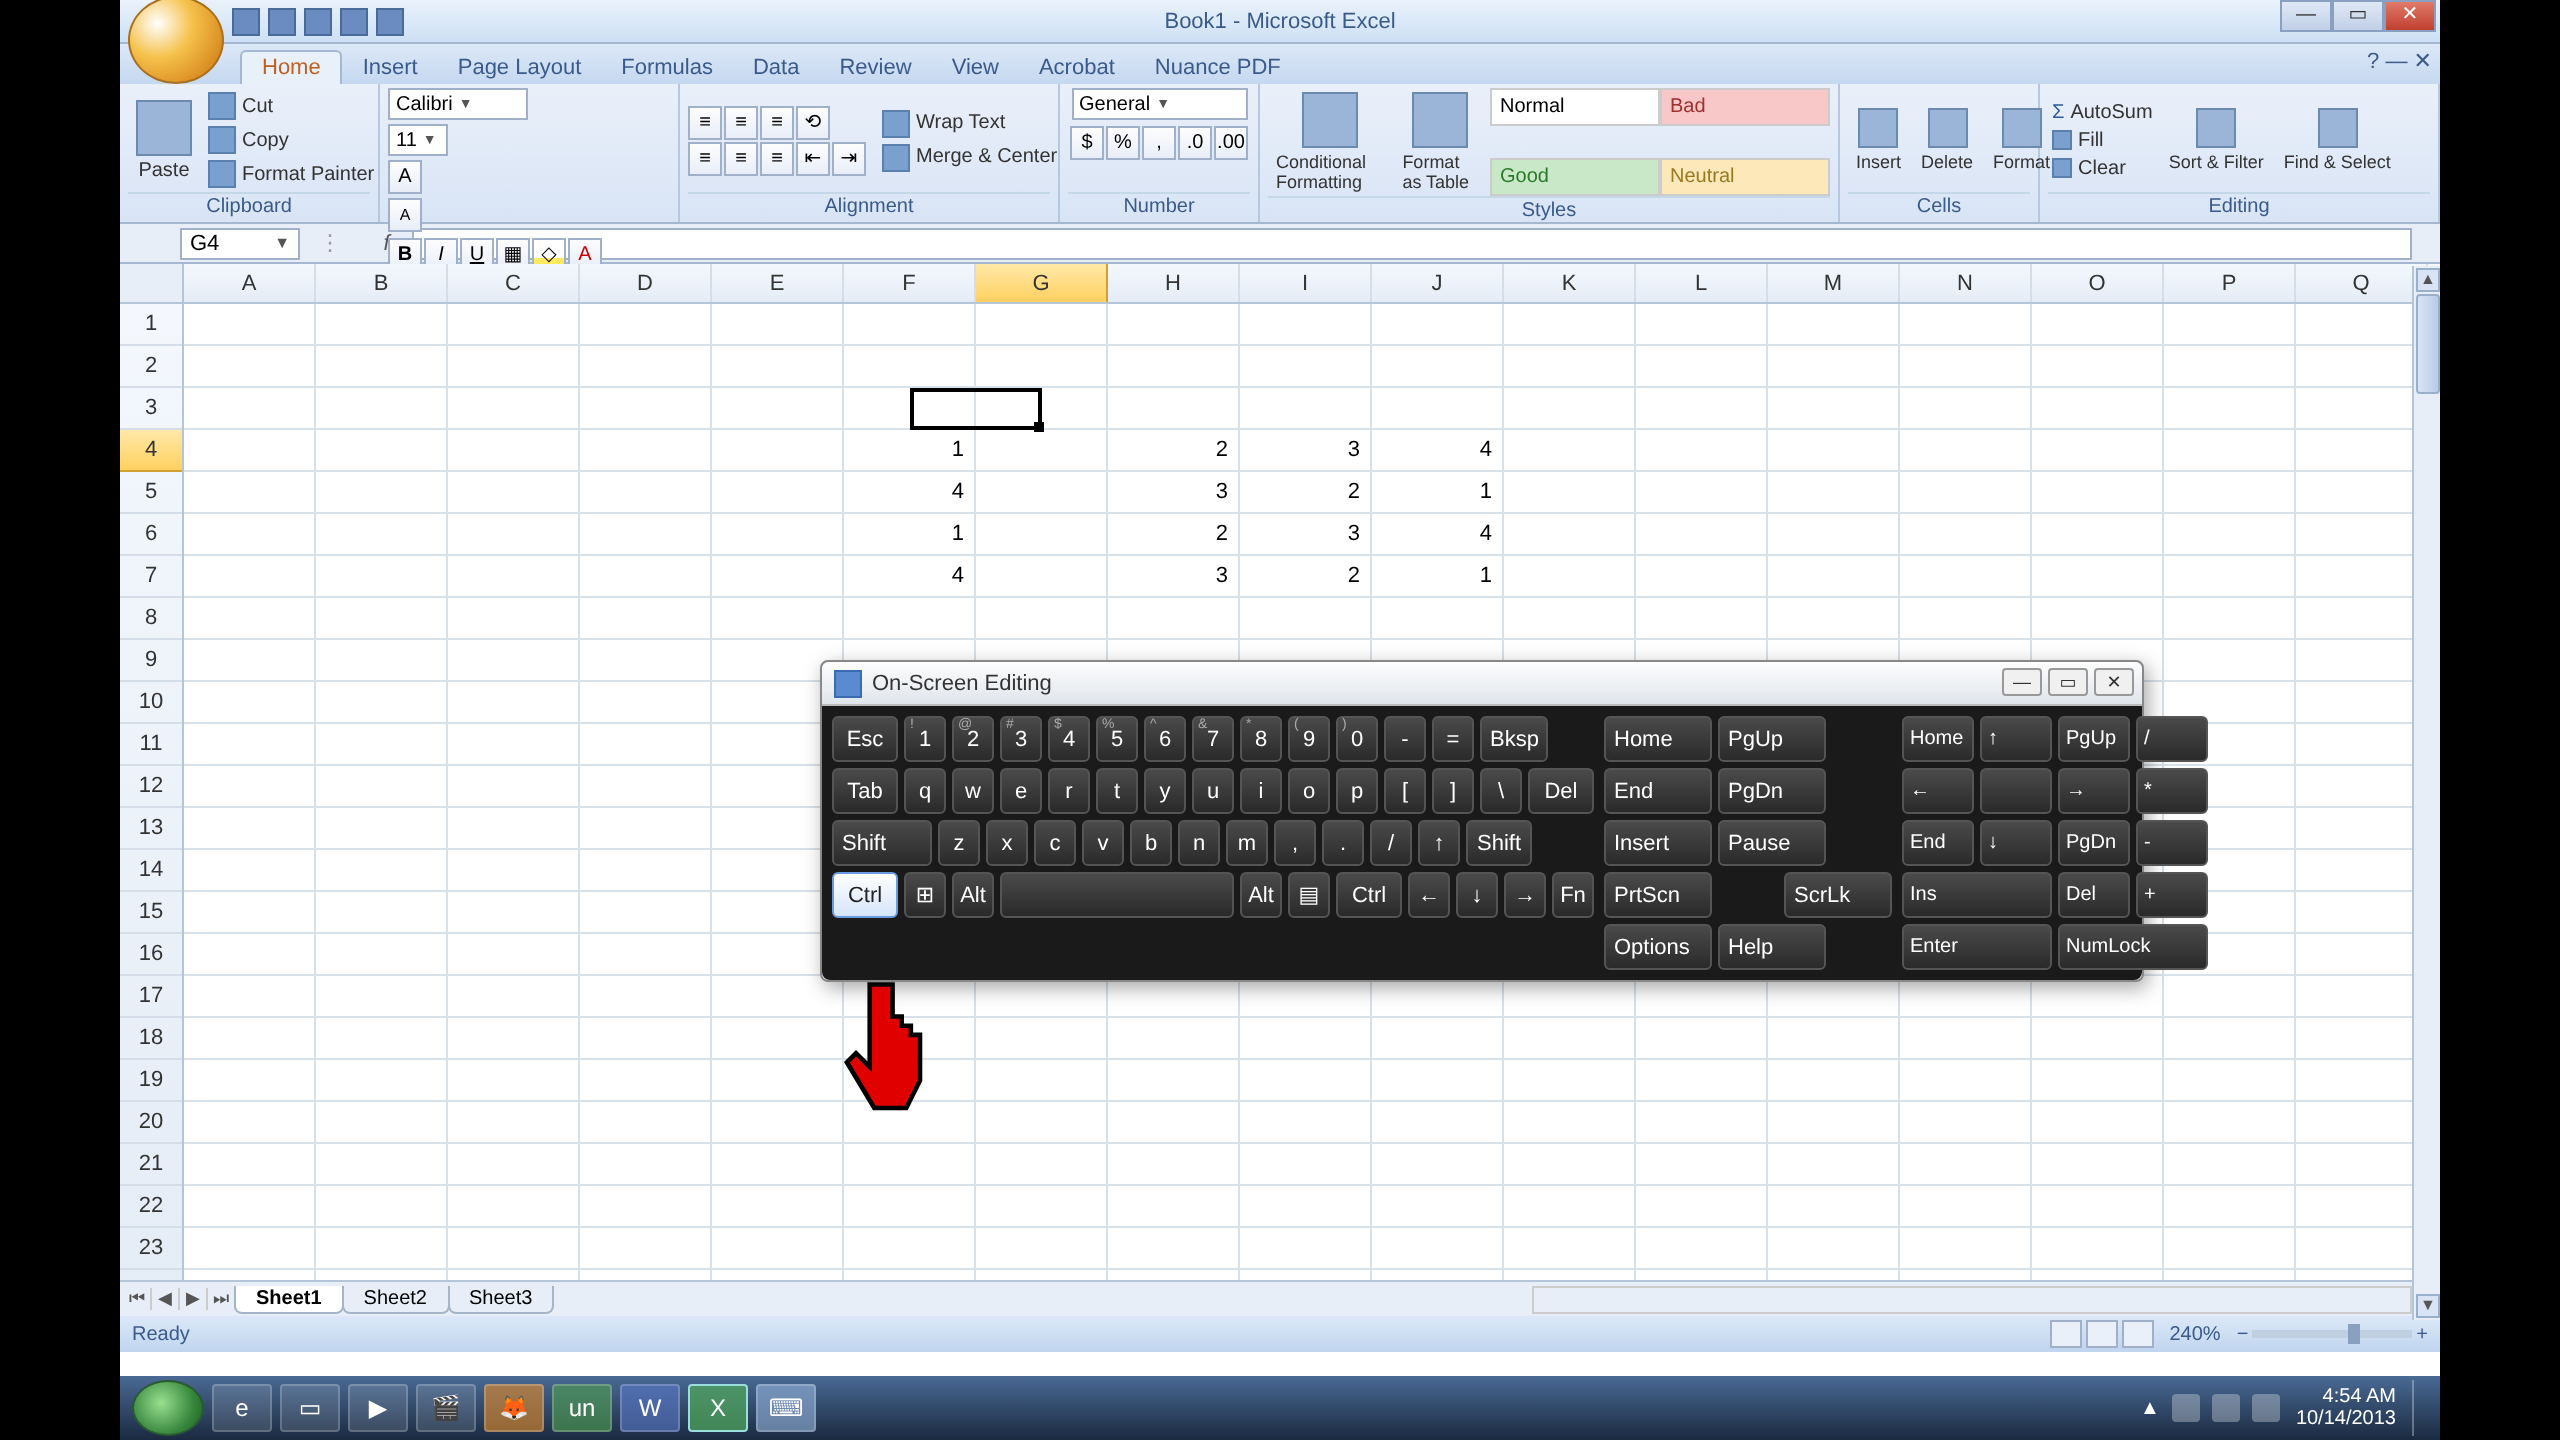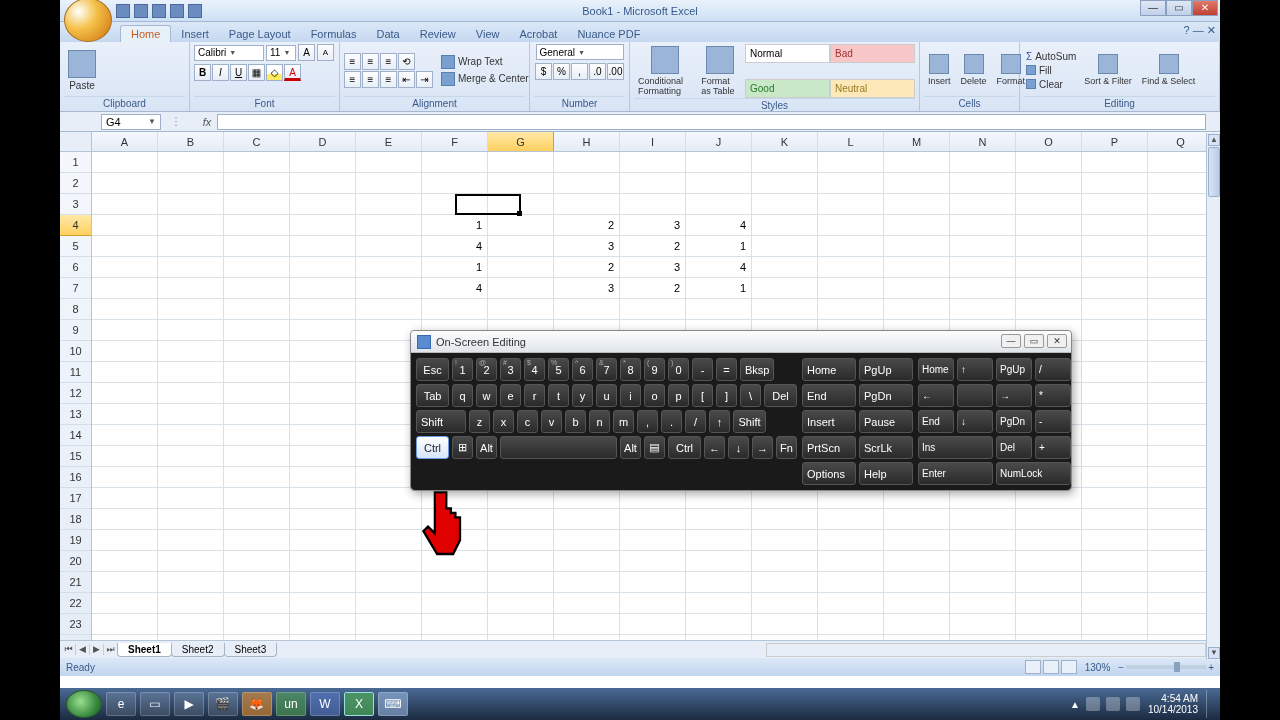--- a/index.html
+++ b/index.html
@@ -19,28 +19,28 @@
 .help-icons { position:absolute; right:4px; top:2px; display:flex; gap:10px; color:#3a5a8a; font-size:11px;}
 .ribbon { height:70px; background:linear-gradient(#eaf0fa,#d8e4f5); display:flex; border-bottom:1px solid #a5b8d0; font-size:10px; }
 .group { border-right:1px solid #b5c8e0; display:flex; flex-direction:column; padding:2px 4px; position:relative; }
 .group-label { text-align:center; font-size:10px; color:#3a5a8a; padding-top:1px; border-top:1px solid #c5d8e8;}
 .group-body { flex:1; display:flex; align-items:center; gap:2px; }
 .rbtn { display:flex; align-items:center; gap:3px; padding:1px 2px; color:#333; font-size:10px; white-space:nowrap;}
 .rbtn .ic { width:14px; height:14px; background:#7aa0d0; border:1px solid #5a80b0; }
 .big-btn { display:flex; flex-direction:column; align-items:center; font-size:10px; color:#333; padding:0 4px; }
 .big-btn .ic { width:28px; height:28px; background:#9ab5d8; border:1px solid #6a8ab0; margin-bottom:2px;}
 .vstack { display:flex; flex-direction:column; gap:1px; }
-.font-row { display:flex; gap:2px; align-items:center;}
+.font-row { display:flex; gap:2px; flex-direction:column;}
 .combo { background:#fff; border:1px solid #a0b0c8; padding:0 3px; font-size:10px; height:16px; display:flex; align-items:center; gap:3px;}
 .combo .arr { font-size:7px; color:#555;}
 .btnset { display:flex; gap:1px; }
 .sq { width:17px; height:17px; border:1px solid #a0b0c8; background:linear-gradient(#fdfdfd,#e8eef8); text-align:center; font-size:10px; line-height:15px;}
 .style-cell { width:85px; height:19px; border:1px solid #ccc; font-size:10px; padding:1px 4px; display:flex; align-items:center;}
 .namebox-row { height:20px; background:#e8eef7; display:flex; align-items:center; border-bottom:1px solid #a5b8d0; font-size:11px;}
-.namebox { width:60px; margin-left:41px; background:#fff; border:1px solid #a0b0c8; padding:0 4px; height:16px; display:flex; align-items:center; justify-content:space-between;}
+.namebox { width:60px; margin-left:30px; background:#fff; border:1px solid #a0b0c8; padding:0 4px; height:16px; display:flex; align-items:center; justify-content:space-between;}
 .fx { width:16px; text-align:center; font-style:italic; color:#555; margin-left:8px;}
 .fbar { flex:1; background:#fff; border:1px solid #a0b0c8; height:16px; margin:0 14px 0 2px;}
 .grid-area { position:relative; height:508px; overflow:hidden; background:#fff;}
 .corner { position:absolute; left:0; top:0; width:32px; height:20px; background:#e8eef7; border-right:1px solid #b5c5d8; border-bottom:1px solid #b5c5d8;}
 .col-headers { position:absolute; left:32px; top:0; right:0; height:20px; display:flex; background:linear-gradient(#f4f8fd,#e4ecf6); border-bottom:1px solid #b5c5d8;}
 .col-h { width:66px; border-right:1px solid #d5dde8; text-align:center; font-size:11px; color:#333; line-height:20px;}
 .col-h.sel { background:linear-gradient(#ffe9a8,#ffd060); border-right:1px solid #d0a030;}
 .row-headers { position:absolute; left:0; top:20px; width:32px; background:linear-gradient(#f4f8fd,#e4ecf6); border-right:1px solid #b5c5d8;}
 .row-h { height:21px; border-bottom:1px solid #d5dde8; text-align:center; font-size:11px; color:#333; line-height:21px;}
 .row-h.sel { background:linear-gradient(#ffe9a8,#ffd060); border-bottom:1px solid #d0a030;}
@@ -127,20 +127,34 @@
       <div class="help-icons">?  —  ✕</div>
   </div>
 
   <div class="ribbon">
     <div class="group" style="width:130px">
       <div class="group-body">
         <div class="big-btn">
             <div class="ic"></div>
             <span>Paste</span>
           </div>
+        <div class="vstack">
+          <div class="rbtn">
+              <div class="ic"></div>
+              <span>Cut</span>
+            </div>
+          <div class="rbtn">
+              <div class="ic"></div>
+              <span>Copy</span>
+            </div>
+          <div class="rbtn">
+              <div class="ic"></div>
+              <span>Format Painter</span>
+            </div>
+        </div>
       </div>
       <div class="group-label">Clipboard</div>
     </div>
     <div class="group" style="width:150px">
       <div class="group-body vstack" style="gap:3px;align-items:flex-start">
         <div class="font-row">
           <div class="combo" style="width:70px">
               <span>Calibri</span>
               <span class="arr">▼</span>
             </div>
@@ -809,21 +823,21 @@
       </div>
     <div class="hscroll"></div>
   </div>
 
   <div class="statusbar">
     <span>Ready</span>
     <div class="views">
       <div class="view-btn"></div>
       <div class="view-btn"></div>
       <div class="view-btn"></div>
-      <span style="margin:0 6px">130%</span>
+      <span style="margin:0 6px">240%</span>
       <span>−</span>
       <div class="zoom-slider"></div>
       <span>+</span>
     </div>
   </div>
 
   <div class="vscroll">
     <div class="arr" style="top:1px">▲</div>
     <div class="thumb"></div>
     <div class="arr" style="bottom:1px">▼</div>
@@ -912,21 +926,21 @@
         <div class="krow">
           <div class="key w3" style="min-width: 54px;">End</div>
           <div class="key w3" style="min-width: 54px;">PgDn</div>
         </div>
         <div class="krow">
           <div class="key w3" style="min-width: 54px;">Insert</div>
           <div class="key w3" style="min-width: 54px;">Pause</div>
         </div>
         <div class="krow">
           <div class="key w3" style="min-width: 54px;">PrtScn</div>
-          <div class="key w3" style="min-width: 54px;">ScrLk</div>
+          <div class="key w3" style="min-width: 54px; margin-left: 33px;">ScrLk</div>
         </div>
         <div class="krow">
           <div class="key w3" style="min-width: 54px;">Options</div>
           <div class="key w3" style="min-width: 54px;">Help</div>
         </div>
       </div>
     <div class="numpad" id="osk-num">
         <div class="key">Home</div>
         <div class="key">↑</div>
         <div class="key">PgUp</div>

